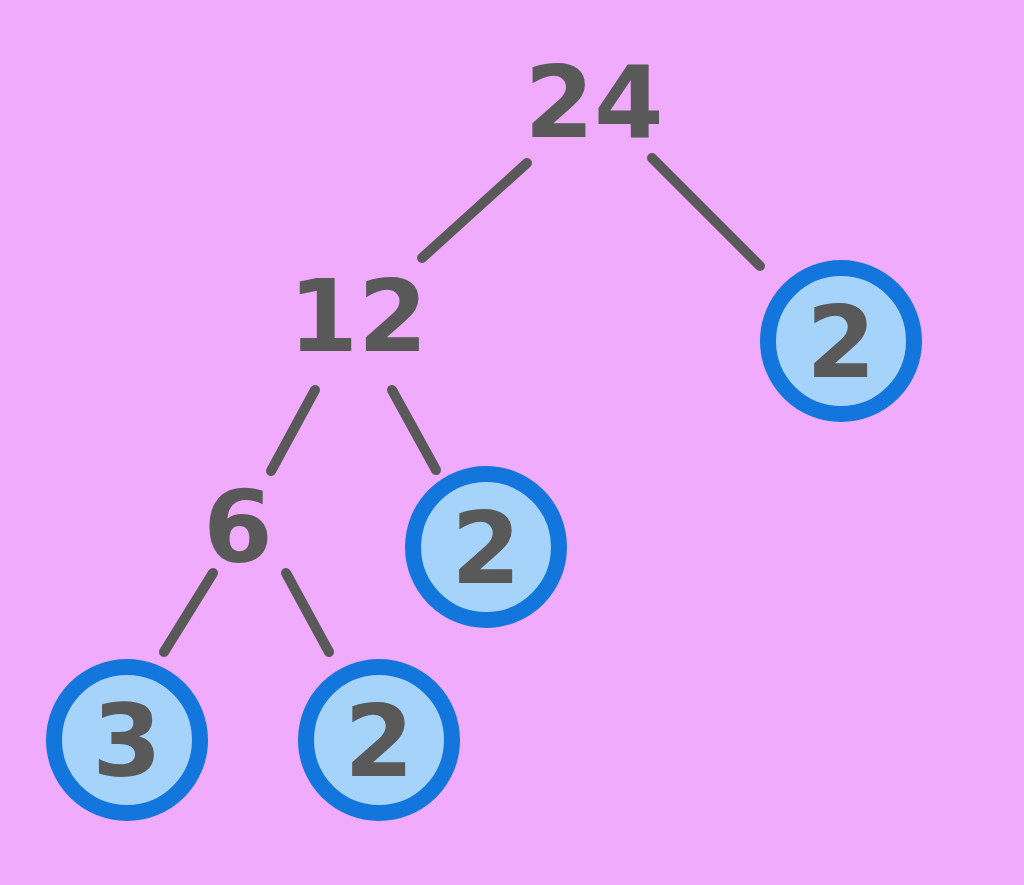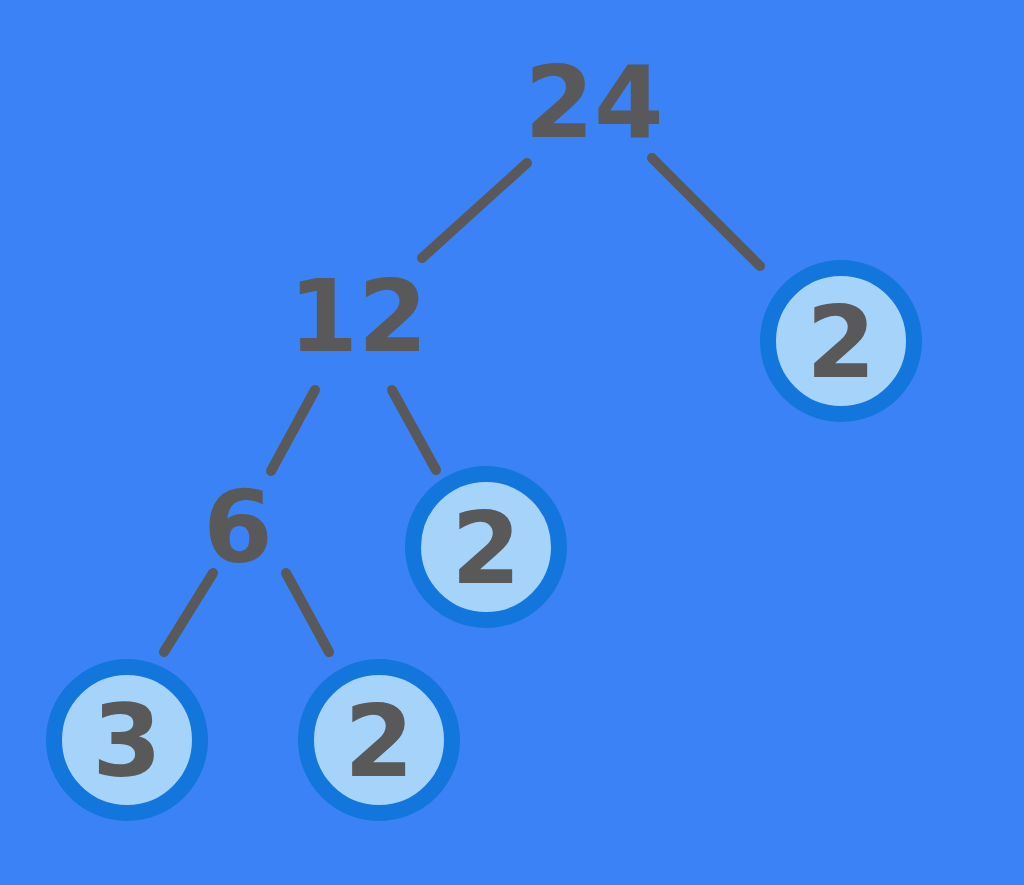--- a/index.html
+++ b/index.html
@@ -8,21 +8,21 @@
     padding: 0;
     background: #ffffff;
     width: 1024px;
     height: 885px;
     overflow: hidden;
   }
   .stage {
     position: relative;
     width: 1024px;
     height: 885px;
-    background: #3b82f6;
+    background: #f0abfc;
   }
   svg { display: block; }
   .edge {
     fill: none;
     stroke-width: 10;
     stroke-linecap: round;
   }
   .node-label {
     font-family: "DejaVu Sans", "Liberation Sans", sans-serif;
     font-weight: bold;

